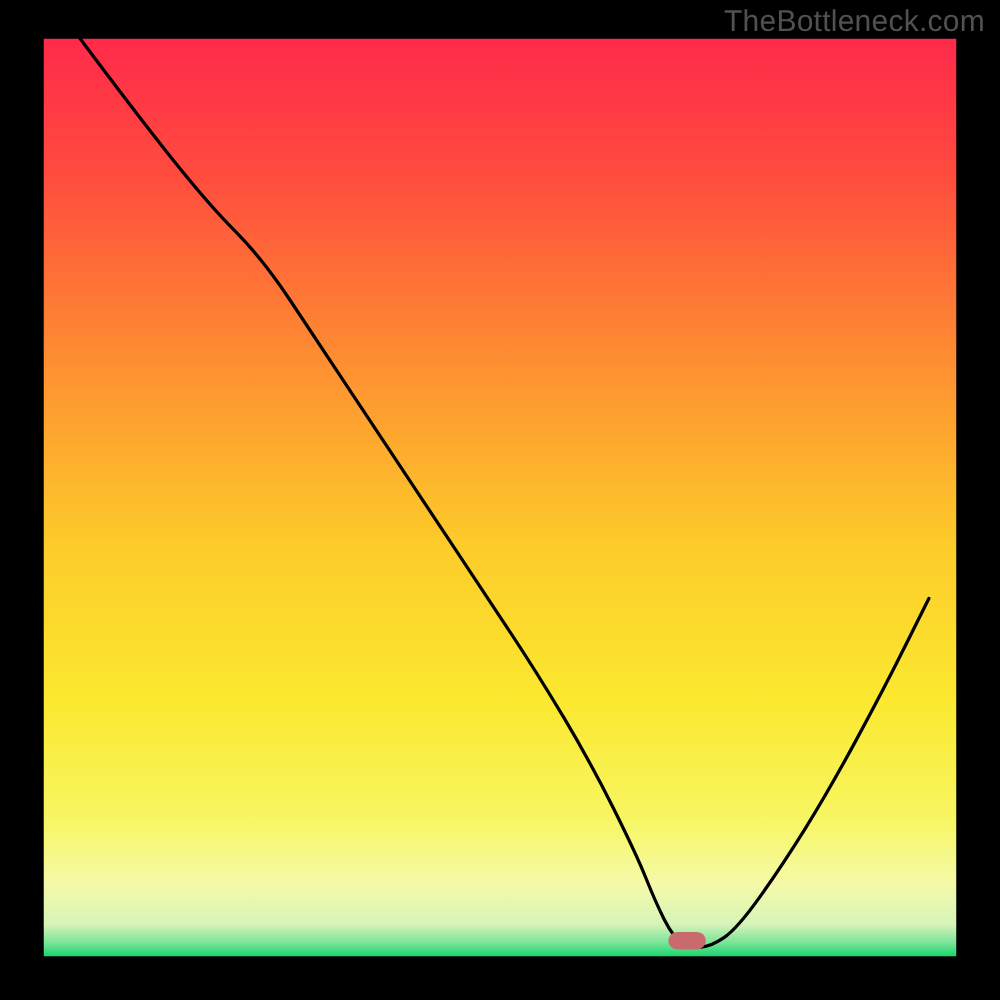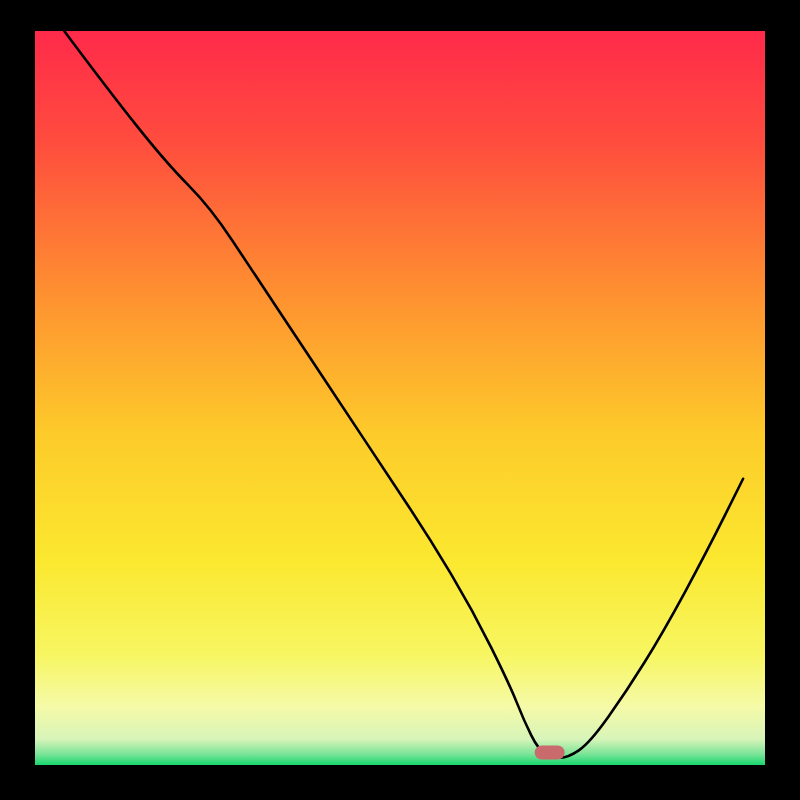--- a/index.html
+++ b/index.html
@@ -28,20 +28,21 @@
     user-select: none;
   }
   svg {
     display: block;
   }
 </style>
 </head>
 <body>
 
 <div class="frame">
+  <div class="watermark">TheBottleneck.com</div>
   <svg id="chart-svg" width="800" height="800">
     <defs>
       <linearGradient id="bg-grad" x1="0" y1="0" x2="0" y2="1">
           <stop offset="0%" stop-color="#FF2A4A"></stop>
           <stop offset="15%" stop-color="#FF4C3E"></stop>
           <stop offset="35%" stop-color="#FE8E31"></stop>
           <stop offset="55.00000000000001%" stop-color="#FDCB2A"></stop>
           <stop offset="72%" stop-color="#FBE82F"></stop>
           <stop offset="85%" stop-color="#F7F662"></stop>
           <stop offset="92%" stop-color="#F5FAA7"></stop>

